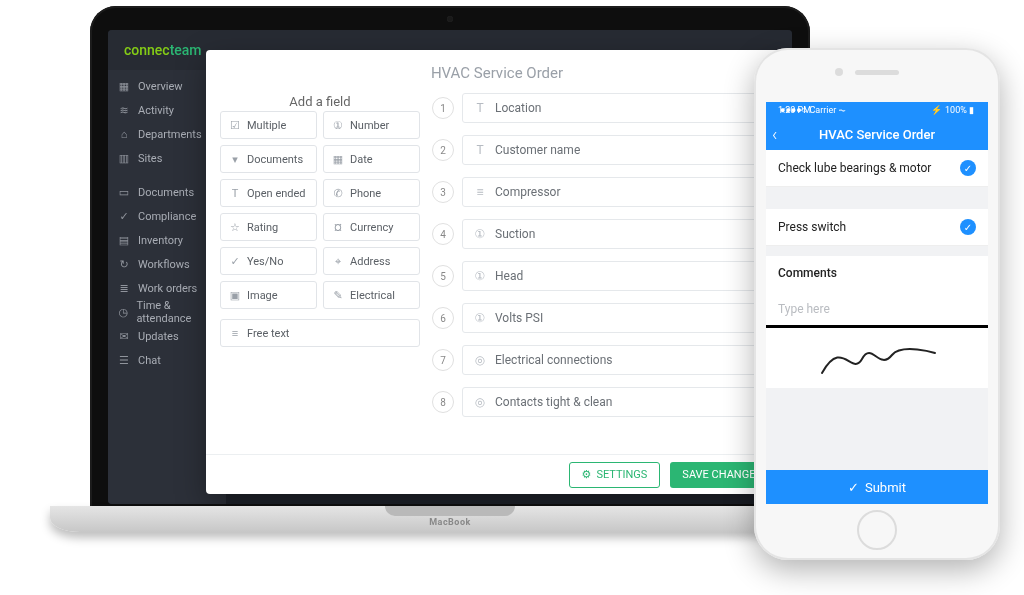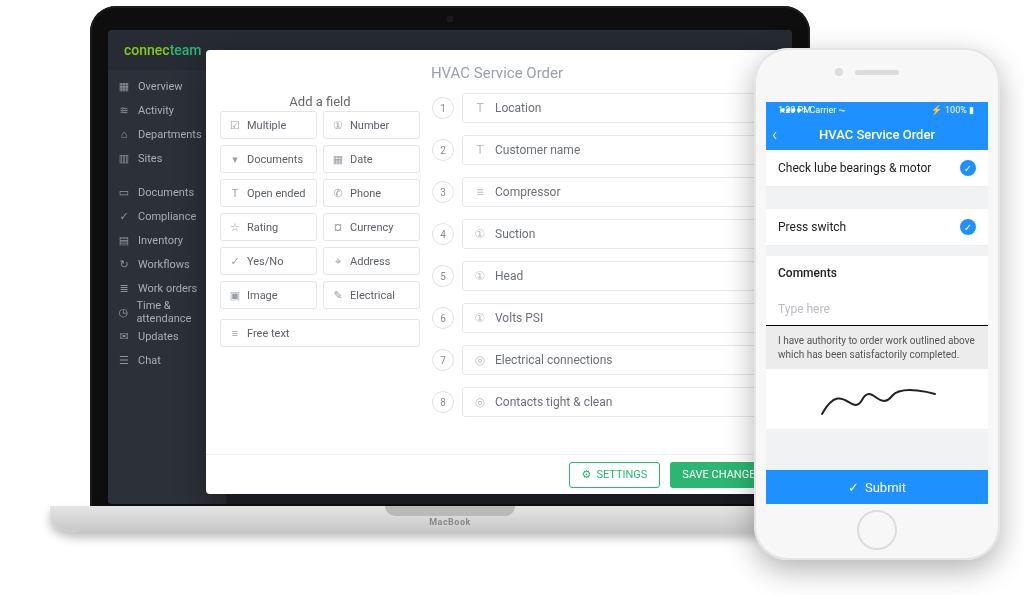--- a/index.html
+++ b/index.html
@@ -159,21 +159,21 @@
   .ios-nav .title{ flex:1; text-align:center; font-size:13px; font-weight:500;}
   .ph-body{ background:#f1f2f4; height:calc(100% - 16px - 32px - 34px); overflow:hidden;}
   .card{
     background:#fff; padding:10px 12px; font-size:12px; color:#222;
     display:flex; align-items:center; justify-content:space-between;
     border-bottom:1px solid #eee;
   }
   .card.gap{ margin-top:22px;text-align:center;}
   .check-ic{ width:16px;height:16px;border-radius:50%;background:#1e90ff;color:#fff;display:flex;align-items:center;justify-content:center;font-size:10px;}
   .comments-hdr{ background:#fff; padding:10px 12px; font-size:12px; color:#222; font-weight:500; margin-top:10px;}
-  .comments-input{ background:#fff; padding:8px 12px; border-bottom:1px solid #000000;}
+  .comments-input{ background:#fff; padding:8px 12px; border-bottom:3px solid #000000;}
   .comments-input span{ color:#b9bcc1; font-size:12px;}
   .disclaimer{ background:#ececec; padding:8px 12px; font-size:10px; color:#555; line-height:1.35;}
   .sig-hdr{ background:#fff; padding:10px 12px; font-size:12px; font-weight:500; position:relative;}
   .sig-clear{ position:absolute; right:8px; top:8px; width:16px;height:16px;border-radius:50%;background:#333;color:#fff;display:flex;align-items:center;justify-content:center;font-size:10px;}
   .sig-area{ background:#fff; height:60px; display:flex; align-items:center; justify-content:center;}
   .sig-area svg{width:120px;height:46px;}
   .submit-bar{
     position:absolute; left:0; right:0; bottom:0;
     height:34px; background:#1e90ff; color:#fff;
     display:flex; align-items:center; justify-content:center;
@@ -411,21 +411,20 @@
         <span class="check-ic">✓</span>
       </div>
       <div class="card gap">
         <span>Press switch</span>
         <span class="check-ic">✓</span>
       </div>
       <div class="comments-hdr">Comments</div>
       <div class="comments-input">
         <span>Type here</span>
       </div>
-      <div class="disclaimer">I have authority to order work outlined above which has been satisfactorily completed.</div>
       <div class="sig-area">
         <svg viewBox="0 0 120 46">
           <path d="M5 38 C 25 2, 35 42, 45 24 C 55 6, 62 36, 75 20 C 85 8, 118 18, 118 18" stroke="#222" stroke-width="2" fill="none" stroke-linecap="round"></path>
         </svg>
       </div>
     </div>
 
     <div class="submit-bar">
       <span>✓</span>
       <span>Submit</span>

